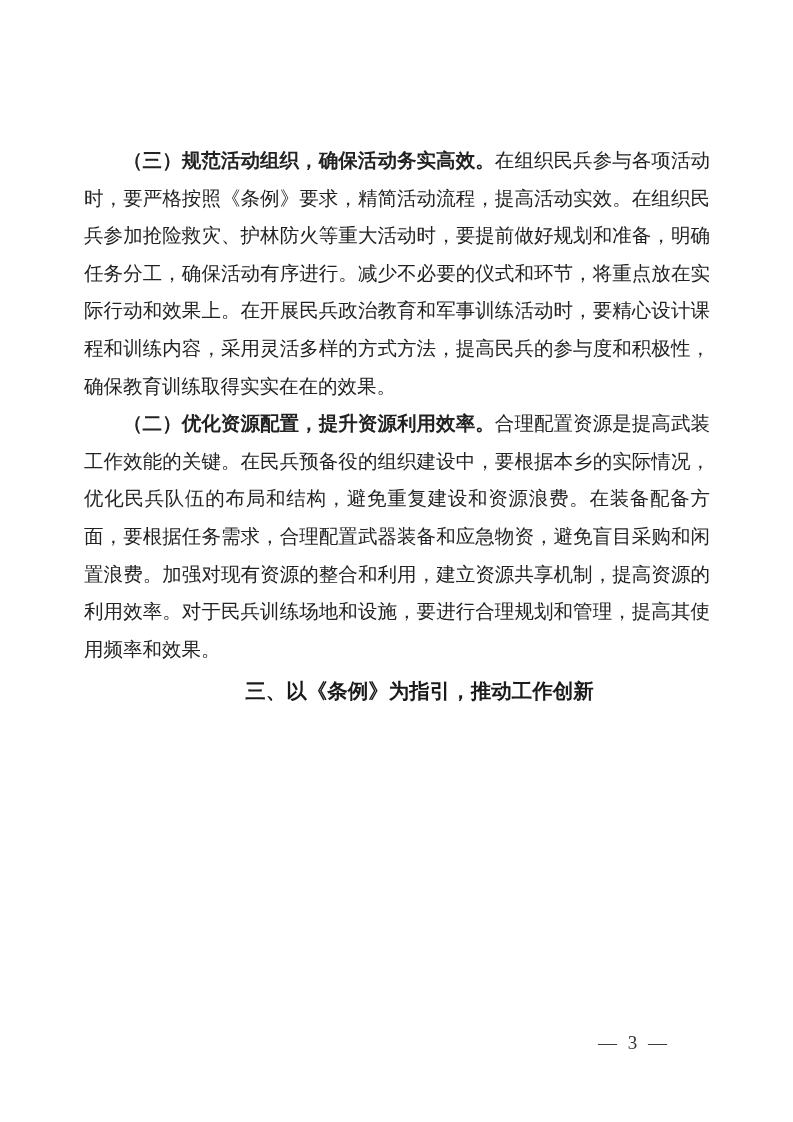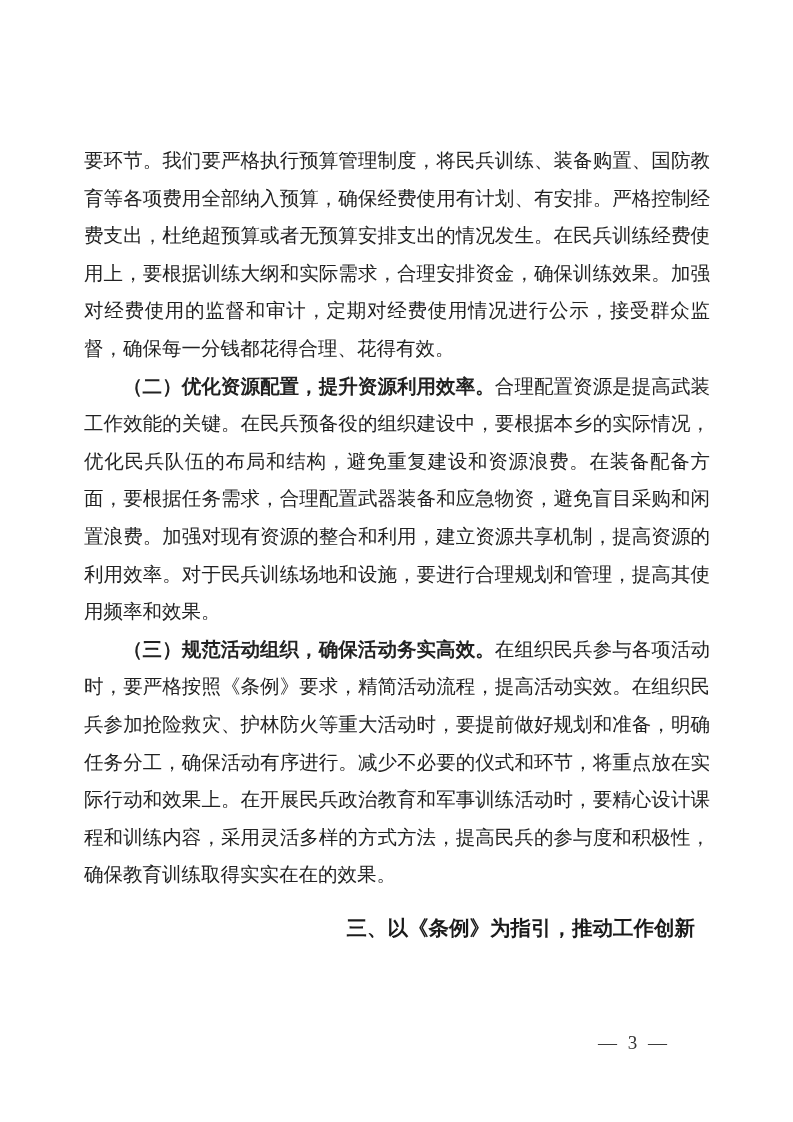--- a/index.html
+++ b/index.html
@@ -31,58 +31,55 @@
     padding: 0;
     text-indent: 2em;
   }
   .para.continued {
     text-indent: 0;
   }
   .lead {
     font-weight: bold;
   }
   .section-heading {
-    margin: 15px;
+    margin: 4px;
     padding: 0;
     text-indent: 2.2em;
     font-family: "Liberation Sans", sans-serif;
     font-weight: bold;
     font-size: 20.5px;
     line-height: 37.6px;
-    text-align: right;
+    text-align: center;
     color: #1a1a1a;
   }
   .page-number {
     position: absolute;
     left: 598px;
     top: 1030px;
     font-size: 19px;
     line-height: 26px;
     letter-spacing: 3px;
     color: #333333;
     white-space: nowrap;
   }
 </style>
 </head>
 <body>
 
 <div class="page">
 
   <div class="doc-body">
 
-    <p class="para continued">
-      <span>要环节。我们要严格执行预算管理制度，将民兵训练、装备购置、国防教育等各项费用全部纳入预算，确保经费使用有计划、有安排。严格控制经费支出，杜绝超预算或者无预算安排支出的情况发生。在民兵训练经费使用上，要根据训练大纲和实际需求，合理安排资金，确保训练效果。加强对经费使用的监督和审计，定期对经费使用情况进行公示，接受群众监督，确保每一分钱都花得合理、花得有效。</span>
+
+    <p class="para">
+      <b class="lead">（三）规范活动组织，确保活动务实高效。</b><span>在组织民兵参与各项活动时，要严格按照《条例》要求，精简活动流程，提高活动实效。在组织民兵参加抢险救灾、护林防火等重大活动时，要提前做好规划和准备，明确任务分工，确保活动有序进行。减少不必要的仪式和环节，将重点放在实际行动和效果上。在开展民兵政治教育和军事训练活动时，要精心设计课程和训练内容，采用灵活多样的方式方法，提高民兵的参与度和积极性，确保教育训练取得实实在在的效果。</span>
     </p>
 
     <p class="para">
       <b class="lead">（二）优化资源配置，提升资源利用效率。</b><span>合理配置资源是提高武装工作效能的关键。在民兵预备役的组织建设中，要根据本乡的实际情况，优化民兵队伍的布局和结构，避免重复建设和资源浪费。在装备配备方面，要根据任务需求，合理配置武器装备和应急物资，避免盲目采购和闲置浪费。加强对现有资源的整合和利用，建立资源共享机制，提高资源的利用效率。对于民兵训练场地和设施，要进行合理规划和管理，提高其使用频率和效果。</span>
-    </p>
-
-    <p class="para">
-      <b class="lead">（三）规范活动组织，确保活动务实高效。</b><span>在组织民兵参与各项活动时，要严格按照《条例》要求，精简活动流程，提高活动实效。在组织民兵参加抢险救灾、护林防火等重大活动时，要提前做好规划和准备，明确任务分工，确保活动有序进行。减少不必要的仪式和环节，将重点放在实际行动和效果上。在开展民兵政治教育和军事训练活动时，要精心设计课程和训练内容，采用灵活多样的方式方法，提高民兵的参与度和积极性，确保教育训练取得实实在在的效果。</span>
     </p>
 
     <h3 class="section-heading">三、以《条例》为指引，推动工作创新</h3>
 
 
   </div>
 
   <div class="page-number">— 3 —</div>
 
 </div>

